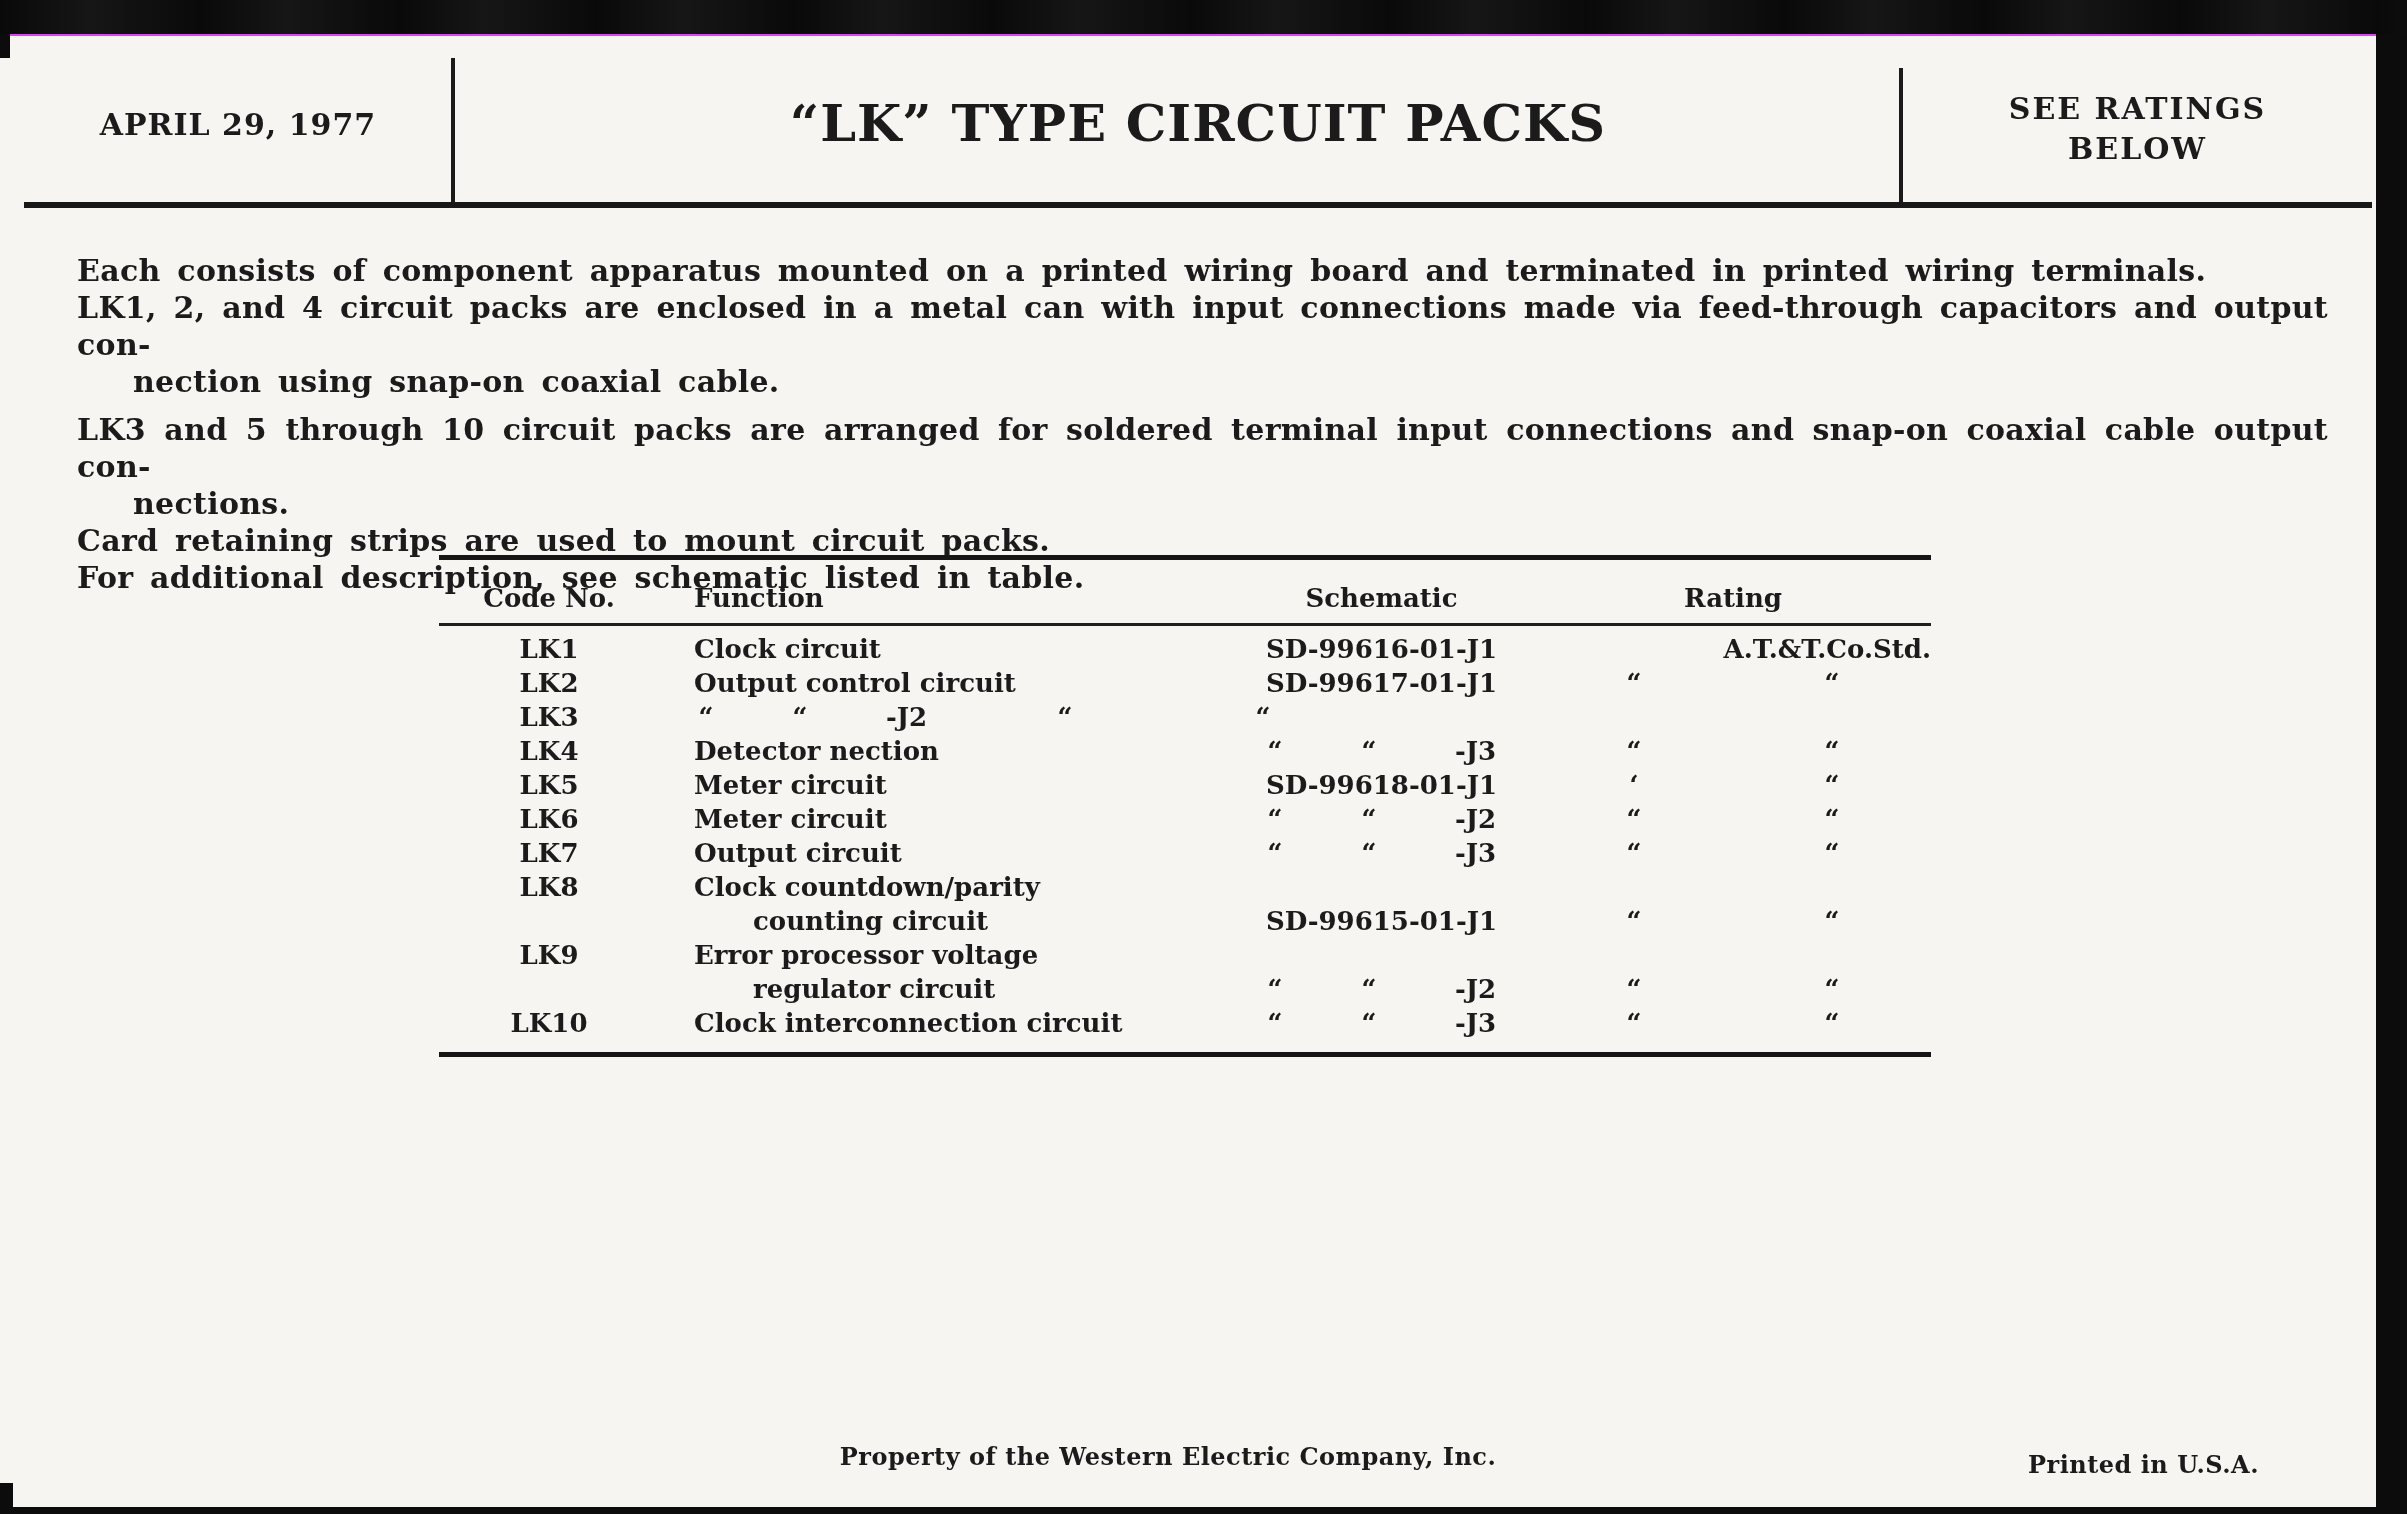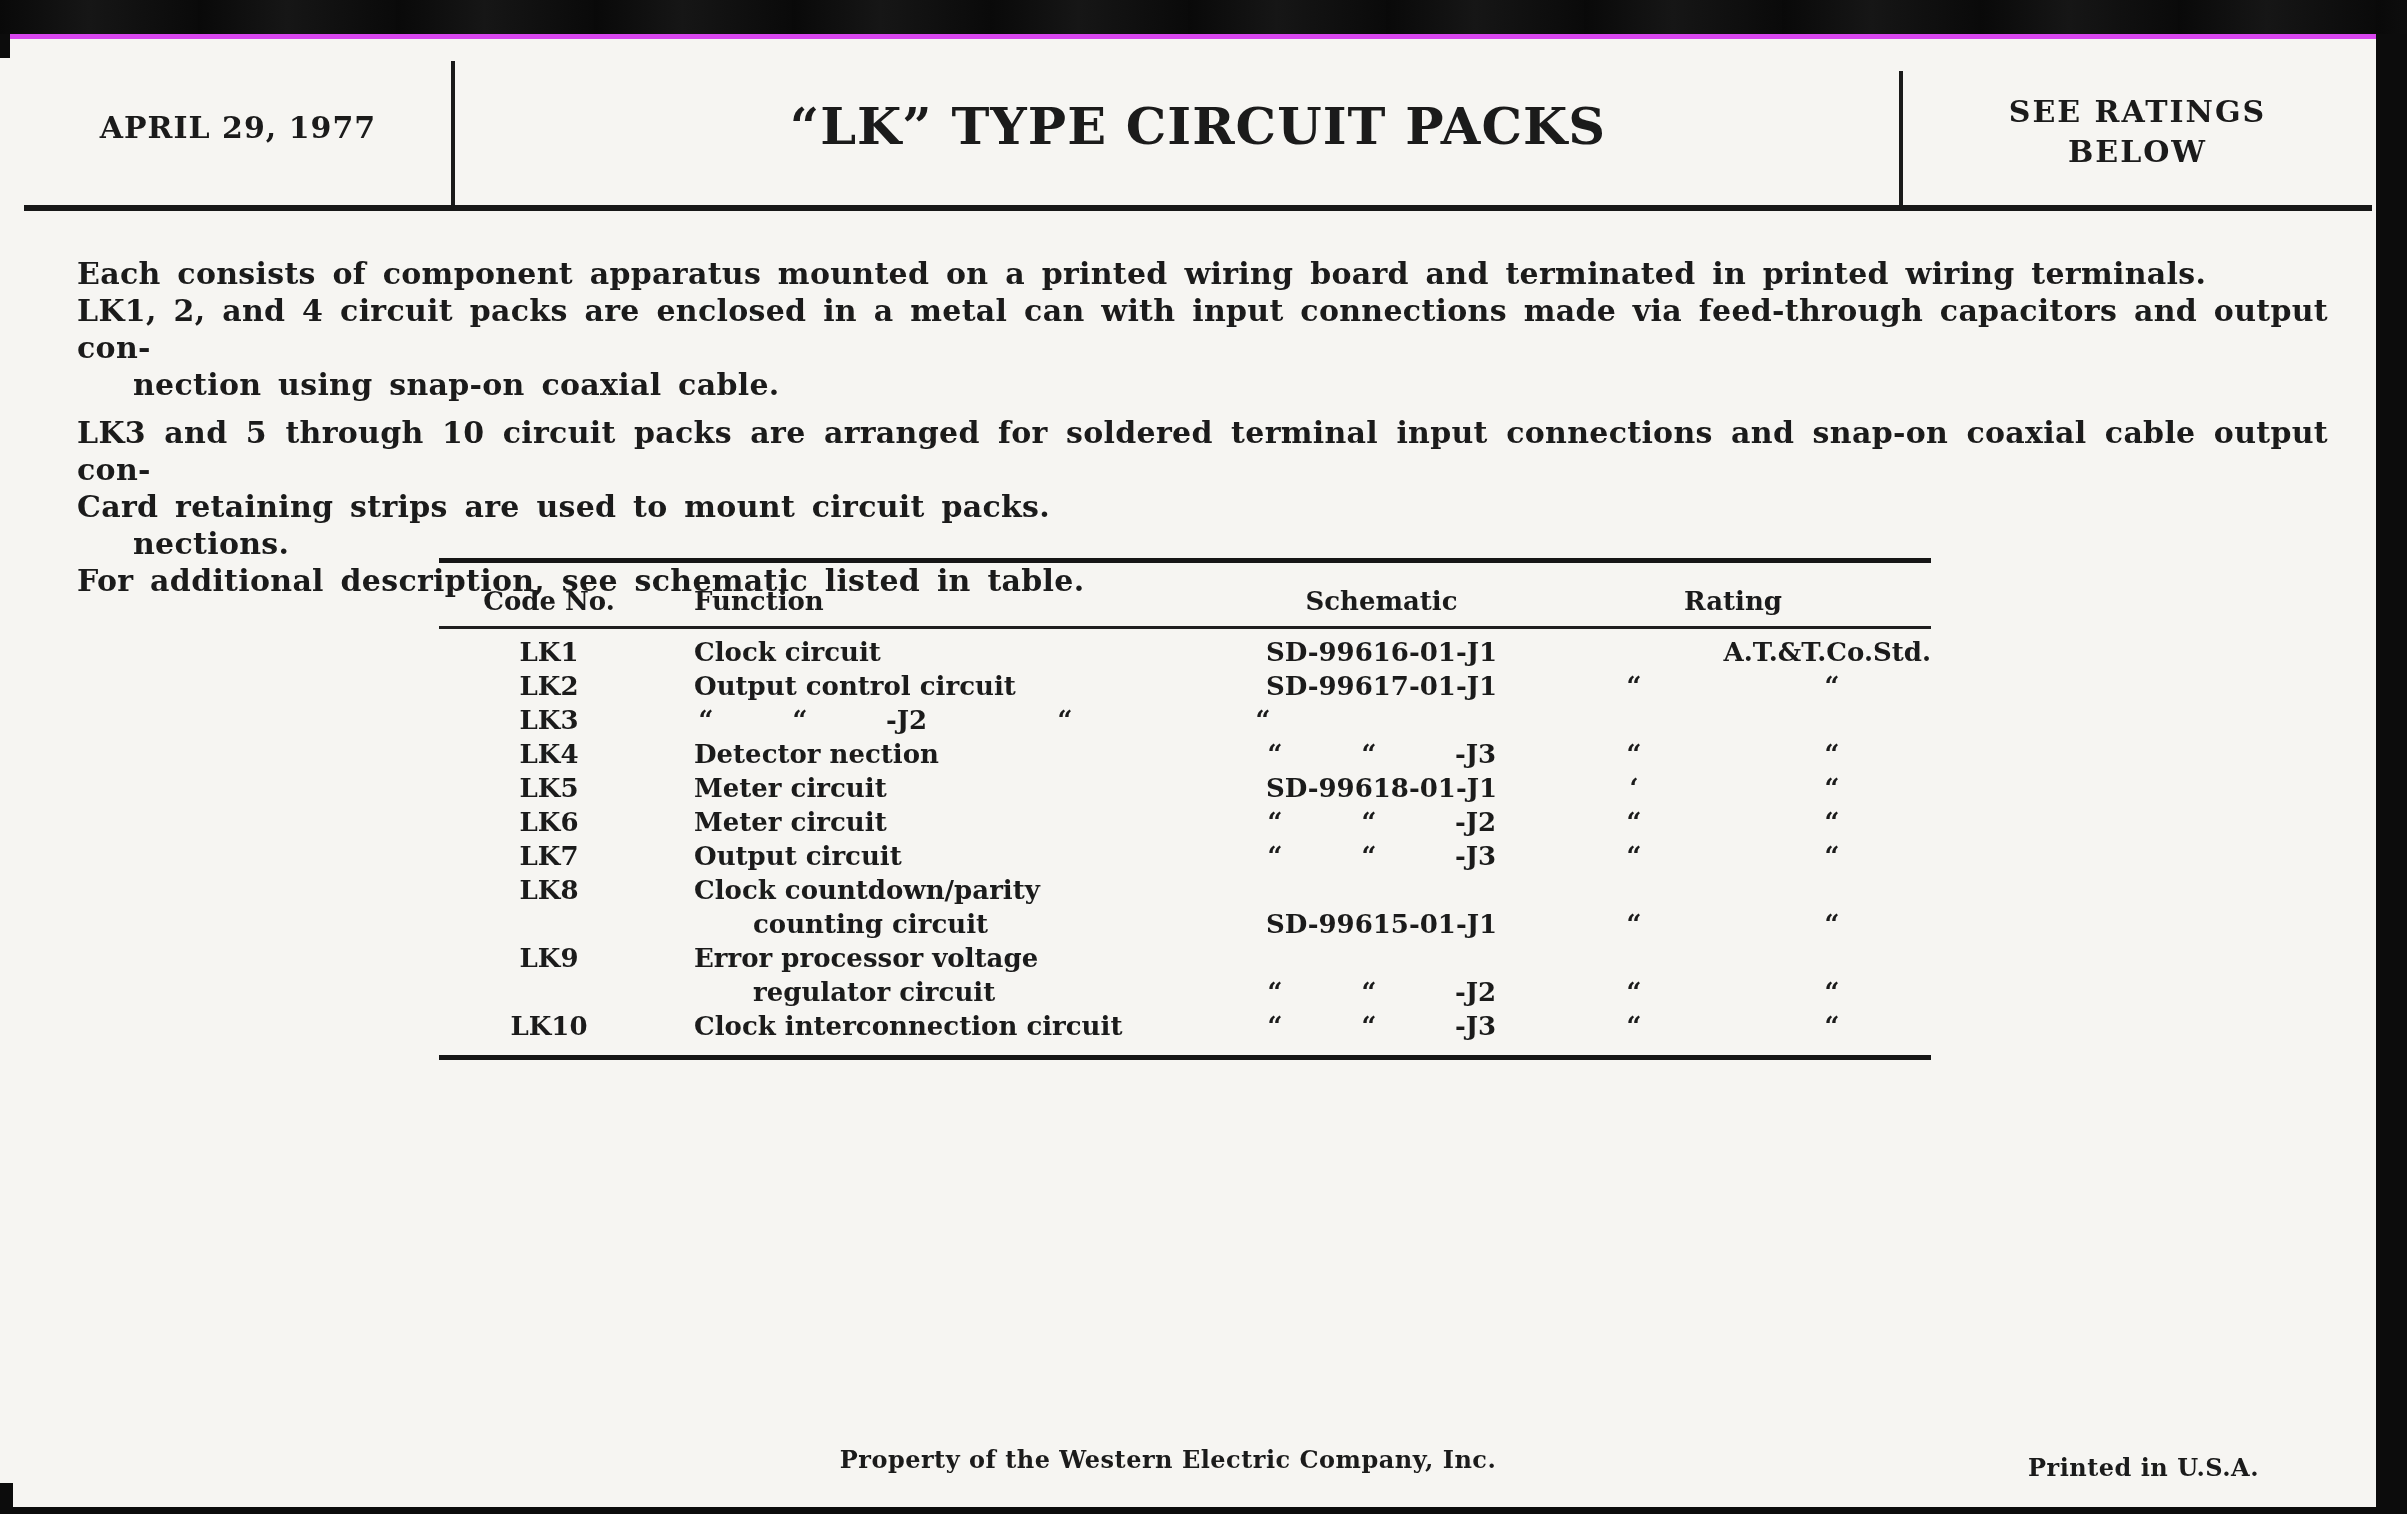--- a/index.html
+++ b/index.html
@@ -11,21 +11,21 @@
     color:#1b1b1b;
     font-weight:bold;
   }
   .top-band {
     position:absolute; left:0; top:0; width:2408px; height:34px;
     background:repeating-linear-gradient(90deg,#090909 0px,#161616 89px,#0a0a0a 198px);
   }
   .paper {
     position:absolute; left:0; top:34px; width:2376px; height:1473px;
     background:#f6f5f2;
-    border-top:5px solid #d946ef;
+    border-top:2px solid #d946ef;
   }
   .edge-sliver-topleft { position:absolute; left:0; top:34px; width:10px; height:24px; background:#0c0c0c; }
   .edge-nub-bottomleft { position:absolute; left:0; top:1483px; width:13px; height:32px; background:#0c0c0c; }
 
   
   .hdr-date {
     position:absolute; left:30px; top:71px; width:416px;
     text-align:center; font-size:30px; letter-spacing:1px;
   }
   .vrule { position:absolute; width:4px; background:#1a1a1a; }
@@ -99,22 +99,22 @@
     <div>SEE RATINGS</div>
     <div>BELOW</div>
   </div>
   <div class="hdr-rule"></div>
 
   <div class="bodytext">
     <div class="bline">Each consists of component apparatus mounted on a printed wiring board and terminated in printed wiring terminals.</div>
     <div class="bline fill">LK1, 2, and 4 circuit packs are enclosed in a metal can with input connections made via feed-through capacitors and output con-</div>
     <div class="bline cont">nection using snap-on coaxial cable.</div>
     <div class="bline fill gap">LK3 and 5 through 10 circuit packs are arranged for soldered terminal input connections and snap-on coaxial cable output con-</div>
+    <div class="bline cont">nections.</div>
     <div class="bline">Card retaining strips are used to mount circuit packs.</div>
-    <div class="bline cont">nections.</div>
     <div class="bline">For additional description, see schematic listed in table.</div>
   </div>
 
   <div class="tbl">
     <div class="rule-top"></div>
     <div class="thead">
       <div class="h1">Code No.</div>
       <div class="h2">Function</div>
       <div class="h3">Schematic</div>
       <div class="h4">Rating</div>

